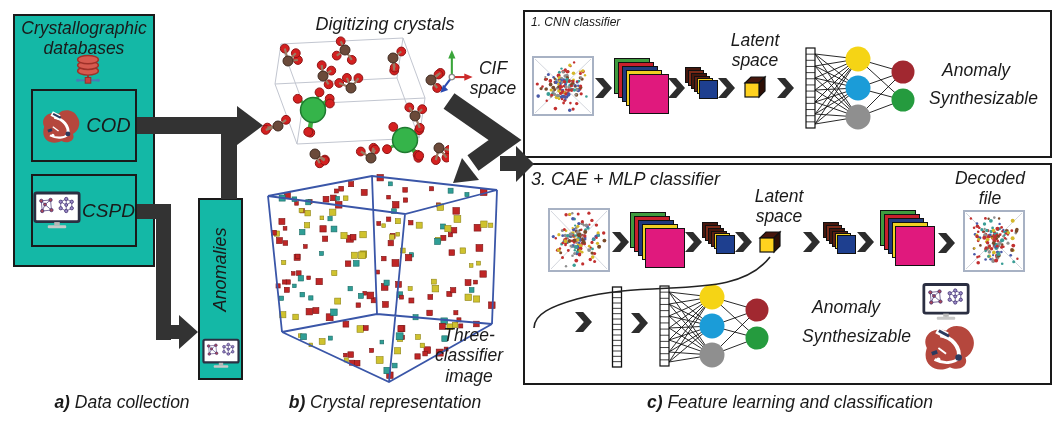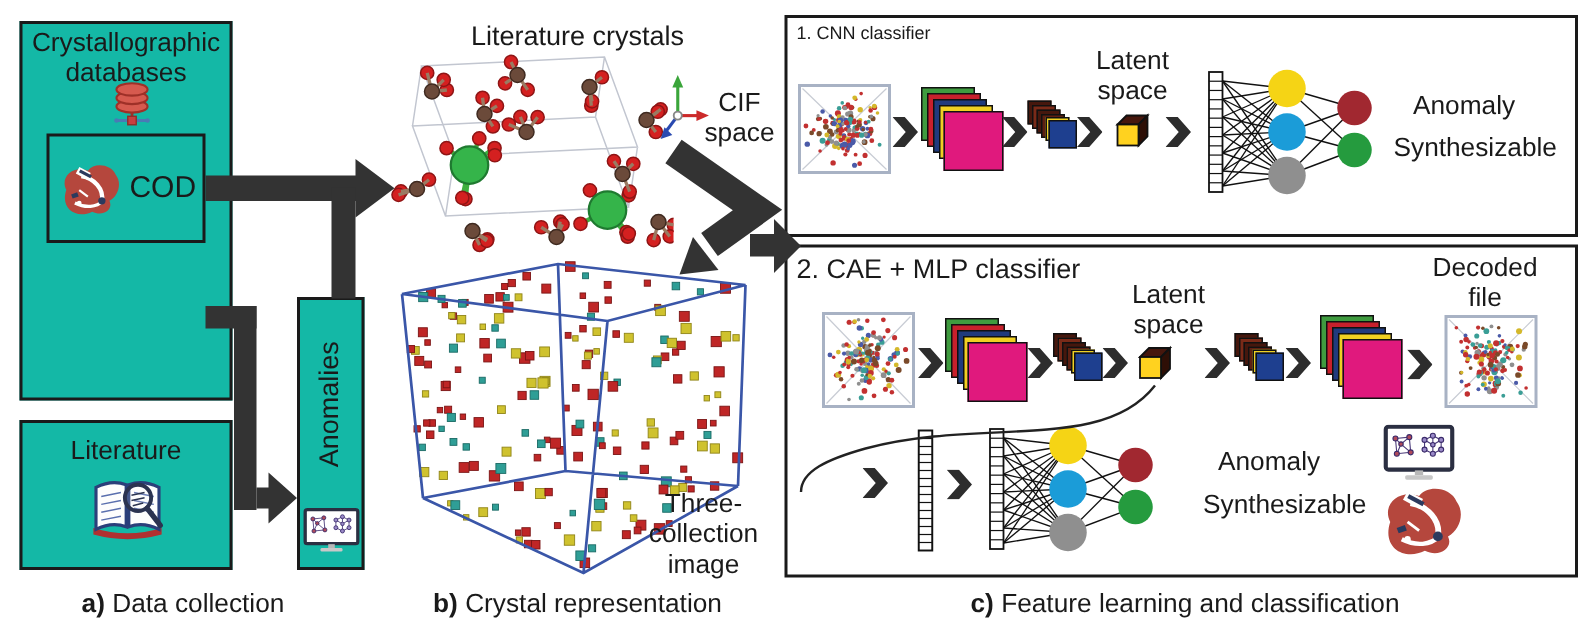--- a/index.html
+++ b/index.html
@@ -1,17 +1,17 @@
 <!DOCTYPE html>
 <html><head>
 <meta charset="utf-8">
 <style>
   html,body{margin:0;padding:0;background:#fff;}
   #canvas{position:relative;width:1064px;height:422px;background:#fff;overflow:hidden;
-          font-family:"Liberation Sans",sans-serif;color:#1a1a1a;}
+          font-family:"Liberation Sans",sans-serif;color:#1a1a1a;font-style:italic;}
   .frame{position:absolute;border:2.2px solid #1a1a1a;background:#14b8a6;box-sizing:border-box;}
   .cframe{position:absolute;border:2.6px solid #1a1a1a;background:#fff;box-sizing:border-box;}
   .t{position:absolute;font-size:17.5px;line-height:1.16;color:#1a1a1a;}
   .center{text-align:center;}
   .prewrap{white-space:pre-line;}
   .cap{position:absolute;font-size:17.5px;text-align:center;}
   .cap b{font-weight:bold;}
   .abs{position:absolute;}
   .chev{position:absolute;width:17px;height:20px;background:#2d2d2d;
         clip-path:polygon(0 0,48% 0,100% 50%,48% 100%,0 100%,52% 50%);}
@@ -131,42 +131,44 @@
 
   <div class="frame" style="left:31px;top:89px;width:106px;height:73px">
     <div class="iconbox">
       <svg width="46" height="40" viewBox="0 0 64 54">
           <use href="#sym-blob"></use>
         </svg>
       <span style="font-size:20px">COD</span>
     </div>
   </div>
 
-
-  <div class="frame" style="left:13px;top:280px;width:142px;height:100px">
-    <div class="t center" style="left:0;top:8px;width:138px;position:absolute">Literature</div>
-    <svg style="position:absolute;left:42px;top:32px" width="56" height="48" viewBox="0 0 64 54">
-        <use href="#sym-book"></use>
-      </svg>
+  <div class="frame" style="left:31px;top:174px;width:106px;height:73px">
+    <div class="iconbox" style="gap:1px">
+      <svg width="48" height="40" viewBox="0 0 52 42">
+          <use href="#sym-monitor"></use>
+        </svg>
+      <span style="font-size:19px">CSPD</span>
+    </div>
   </div>
+
 
   <div class="frame" style="left:198px;top:198px;width:45px;height:182px"></div>
   <div class="vwrap" style="left:198px;top:200px;width:45px;height:138px">
     <span>Anomalies</span>
   </div>
   <svg class="abs" style="left:202px;top:338px" width="38" height="32" viewBox="0 0 52 42">
       <use href="#sym-monitor"></use>
     </svg>
 
   <div class="cap" style="left:27px;top:392px;width:190px">
     <b>a)</b>
     <span>Data collection</span>
   </div>
 
-  <div class="t center" style="left:295px;top:14px;width:180px;font-size:18px">Literature crystals</div>
+  <div class="t center" style="left:295px;top:14px;width:180px;font-size:18px">Digitizing crystals</div>
   <svg id="molecule" class="abs" style="left:253px;top:36px" width="196" height="136" viewBox="0 0 196 136">
       <g stroke="#c2c6d0" stroke-width="1" fill="none">
         <path d="M28 8 L150 2 L172 62 L50 68 Z M22 48 L144 42 L166 102 L44 108 Z M28 8 L22 48 M150 2 L144 42 M172 62 L166 102 M50 68 L44 108"></path>
       </g>
       <g stroke="#3faf3f" stroke-width="3">
         <line x1="60" y1="74" x2="57.3" y2="96.7"></line>
         <line x1="60" y1="74" x2="44.7" y2="62.8"></line>
         <line x1="60" y1="74" x2="66.5" y2="56.3"></line>
         <line x1="60" y1="74" x2="55.2" y2="95.9"></line>
         <line x1="60" y1="74" x2="76.7" y2="62.7"></line>
@@ -462,31 +464,31 @@
         <rect x="89.3" y="80.2" width="6.1" height="6.1" fill="#cfc22e" stroke="#8f8418" stroke-width="0.6"></rect>
         <rect x="78.9" y="60.5" width="6.2" height="6.2" fill="#cfc22e" stroke="#8f8418" stroke-width="0.6"></rect>
         <rect x="42.4" y="50.6" width="5.3" height="5.3" fill="#cfc22e" stroke="#8f8418" stroke-width="0.6"></rect>
         <rect x="167.5" y="14.7" width="4.1" height="4.1" fill="#bf2626" stroke="#7a1414" stroke-width="0.6"></rect>
       </g>
       <g stroke="#3a56a8" stroke-width="1.8" fill="none">
         <path d="M6 24 L110 4 L235 18 L143 42 Z M143 42 L127 210 M6 24 L20 160 M235 18 L230 152 M20 160 L127 210 L230 152 M110 4 L115 142 M115 142 L20 160 M115 142 L230 152"></path>
       </g>
     </svg>
   <div class="t center prewrap" style="left:416px;top:325px;width:106px">Three-
-collection
+classifier
 image</div>
   <div class="cap" style="left:265px;top:392px;width:240px">
     <b>b)</b>
     <span>Crystal representation</span>
   </div>
 
   <div class="cframe" style="left:523px;top:10px;width:529px;height:148px"></div>
   <div class="cframe" style="left:523px;top:163px;width:529px;height:222px"></div>
   <div class="t" style="left:531px;top:16px;font-size:12px">1. CNN classifier</div>
-  <div class="t" style="left:531px;top:169px;font-size:18px">2. CAE + MLP classifier</div>
+  <div class="t" style="left:531px;top:169px;font-size:18px">3. CAE + MLP classifier</div>
 
   <div class="speckle" style="left:532px;top:56px;width:62px;height:60px">
       <svg width="58" height="56">
         <path d="M1 1 L57 55 M57 1 L1 55" stroke="#c8ccd4" stroke-width="0.8"></path>
         <circle cx="51.0" cy="17.3" r="1.2" fill="#d4b82a"></circle>
         <circle cx="29.7" cy="21.9" r="1.4" fill="#4a5aa8"></circle>
         <circle cx="3.3" cy="26.0" r="1.6" fill="#c23030"></circle>
         <circle cx="25.1" cy="28.0" r="1.1" fill="#c23030"></circle>
         <circle cx="49.0" cy="13.6" r="1.8" fill="#c23030"></circle>
         <circle cx="33.5" cy="34.5" r="1.3" fill="#c23030"></circle>

